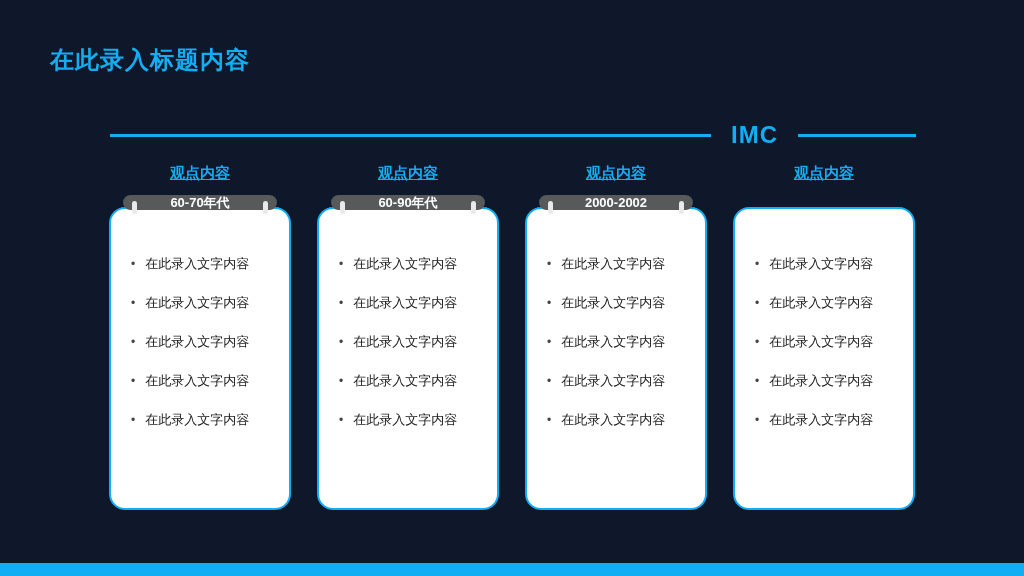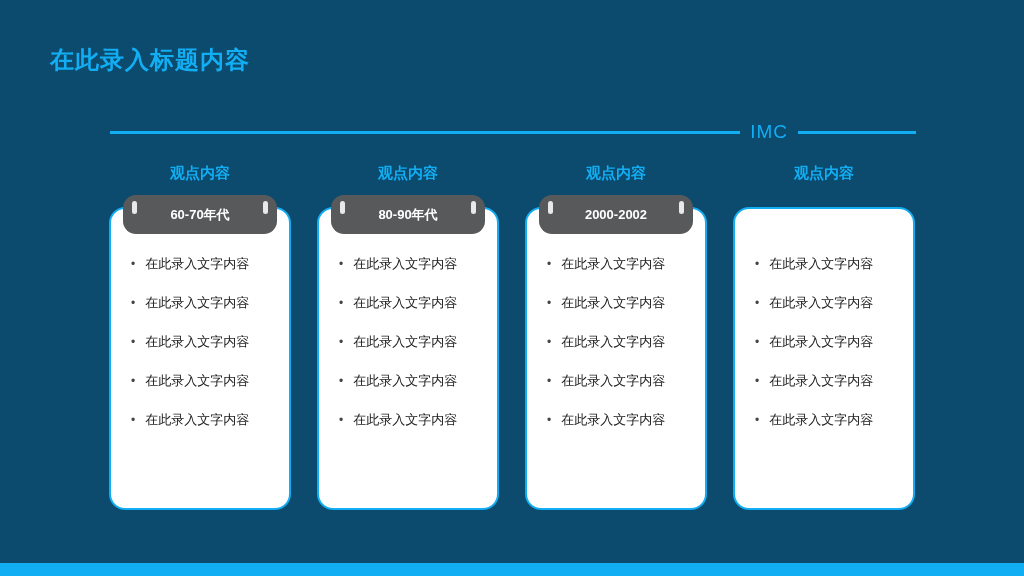--- a/index.html
+++ b/index.html
@@ -5,21 +5,21 @@
   * { margin: 0; padding: 0; box-sizing: border-box; }
   html, body { width: 1024px; height: 576px; }
   body {
     font-family: "Liberation Sans", "DejaVu Sans", sans-serif;
     background: #ffffff;
   }
   .slide {
     position: relative;
     width: 1024px;
     height: 576px;
-    background: #0c4a6e;
+    background: #0f172a;
     overflow: hidden;
   }
   .slide-title {
     position: absolute;
     left: 50px;
     top: 44px;
     font-size: 24px;
     font-weight: bold;
     color: #12aef3;
     letter-spacing: 1px;
@@ -32,23 +32,23 @@
     display: flex;
     align-items: center;
   }
   .divider .line-left {
     flex: 1;
     height: 3px;
     background: #12aef3;
   }
   .divider .imc-label {
     color: #12aef3;
-    font-weight: normal;
-    font-size: 19px;
-    margin: 0 10px;
+    font-weight: bold;
+    font-size: 24px;
+    margin: 0 20px;
     letter-spacing: 1px;
   }
   .divider .line-right {
     width: 118px;
     height: 3px;
     background: #12aef3;
   }
   .columns {
     position: absolute;
     top: 164px;
@@ -61,32 +61,33 @@
     width: 182px;
     display: flex;
     flex-direction: column;
     align-items: center;
   }
   .col-header {
     color: #12aef3;
     font-weight: bold;
     font-size: 15px;
     margin-bottom: 12px;
+    text-decoration: underline;
   }
   .card-wrap {
     position: relative;
     width: 100%;
   }
   .pill {
     position: absolute;
     top: 0;
     left: 50%;
     transform: translateX(-50%);
     width: 154px;
-    height: 39px;
+    height: 15px;
     background: #58595b;
     border-radius: 13px;
     color: #ffffff;
     display: flex;
     align-items: center;
     justify-content: center;
     font-size: 13px;
     font-weight: bold;
     z-index: 2;
   }
@@ -174,21 +175,21 @@
               <span class="bullet-dot">•</span>
               <span>在此录入文字内容</span>
             </div>
         </div>
       </div>
     </div>
 
     <div class="column">
       <div class="col-header">观点内容</div>
       <div class="card-wrap">
-        <div class="pill">80-90年代</div>
+        <div class="pill">60-90年代</div>
         <div class="card">
           <div class="bullet-item">
               <span class="bullet-dot">•</span>
               <span>在此录入文字内容</span>
             </div>
           <div class="bullet-item">
               <span class="bullet-dot">•</span>
               <span>在此录入文字内容</span>
             </div>
           <div class="bullet-item">

